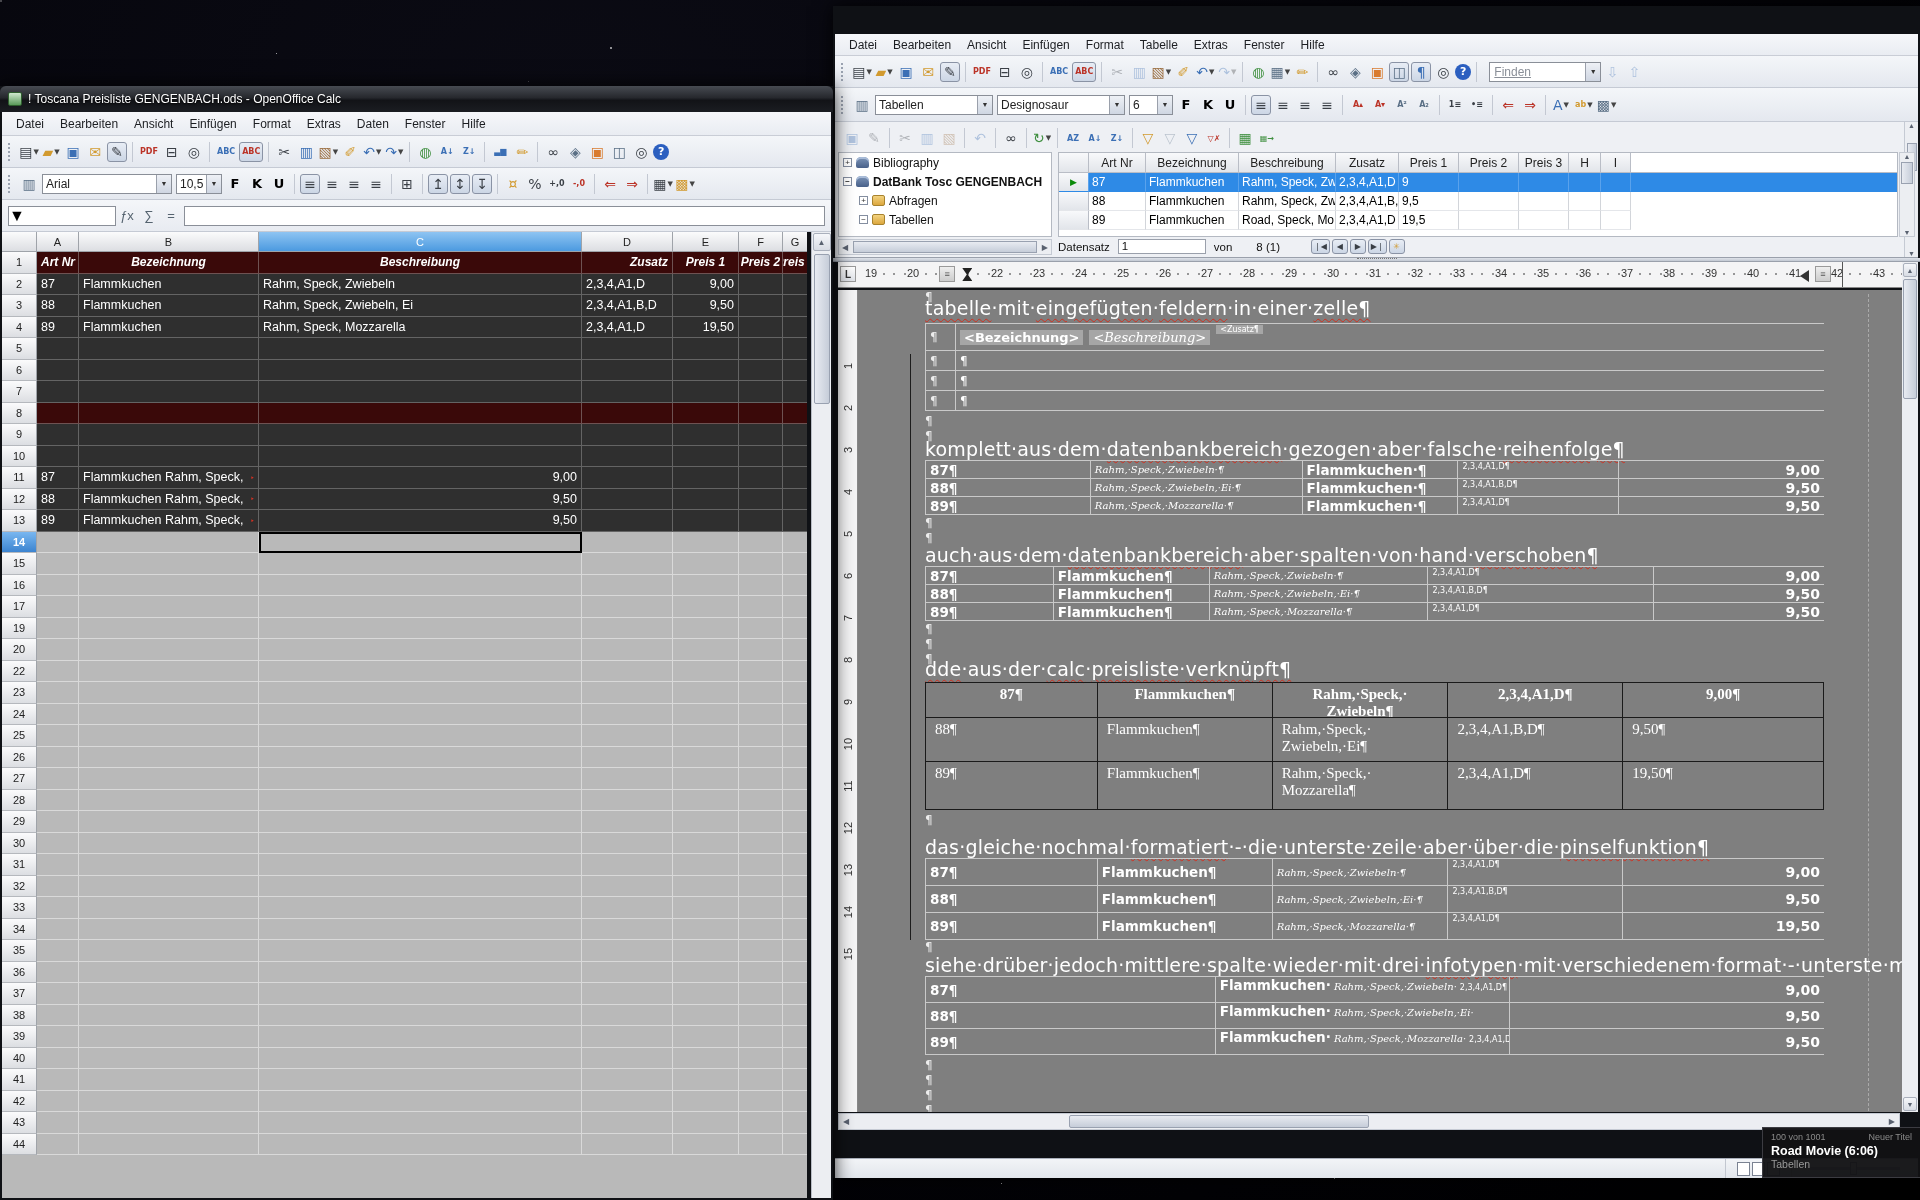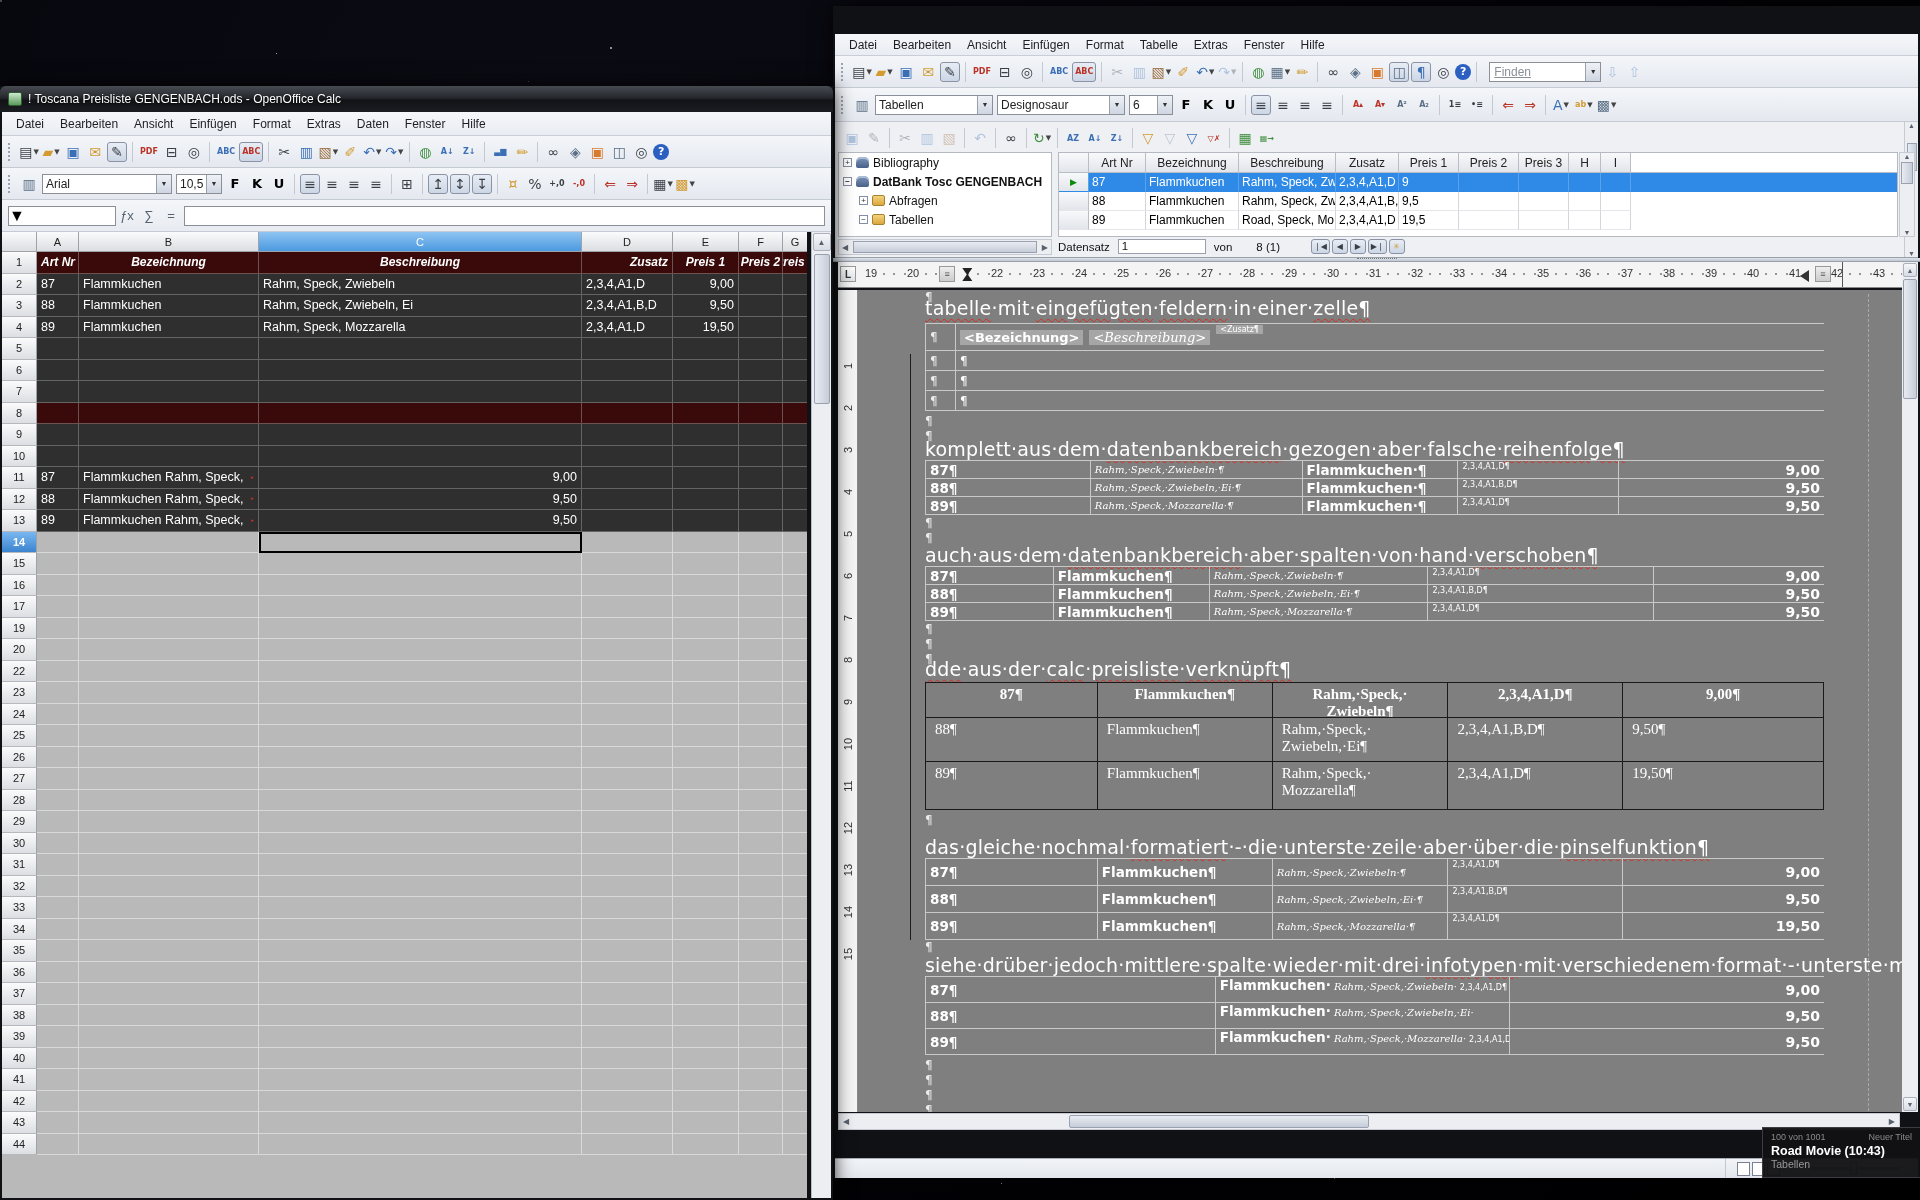--- a/index.html
+++ b/index.html
@@ -1419,16 +1419,16 @@
         </span>
       </span>
     </div>
   </div>
 
   <div id="notif">
     <div class="row1">
       <span>100 von 1001</span>
       <span>Neuer Titel</span>
     </div>
-    <div class="title">Road Movie (10:43)</div>
+    <div class="title">Road Movie (6:06)</div>
     <div class="artist">Tabellen</div>
   </div>
 </div>
 
 </body></html>

